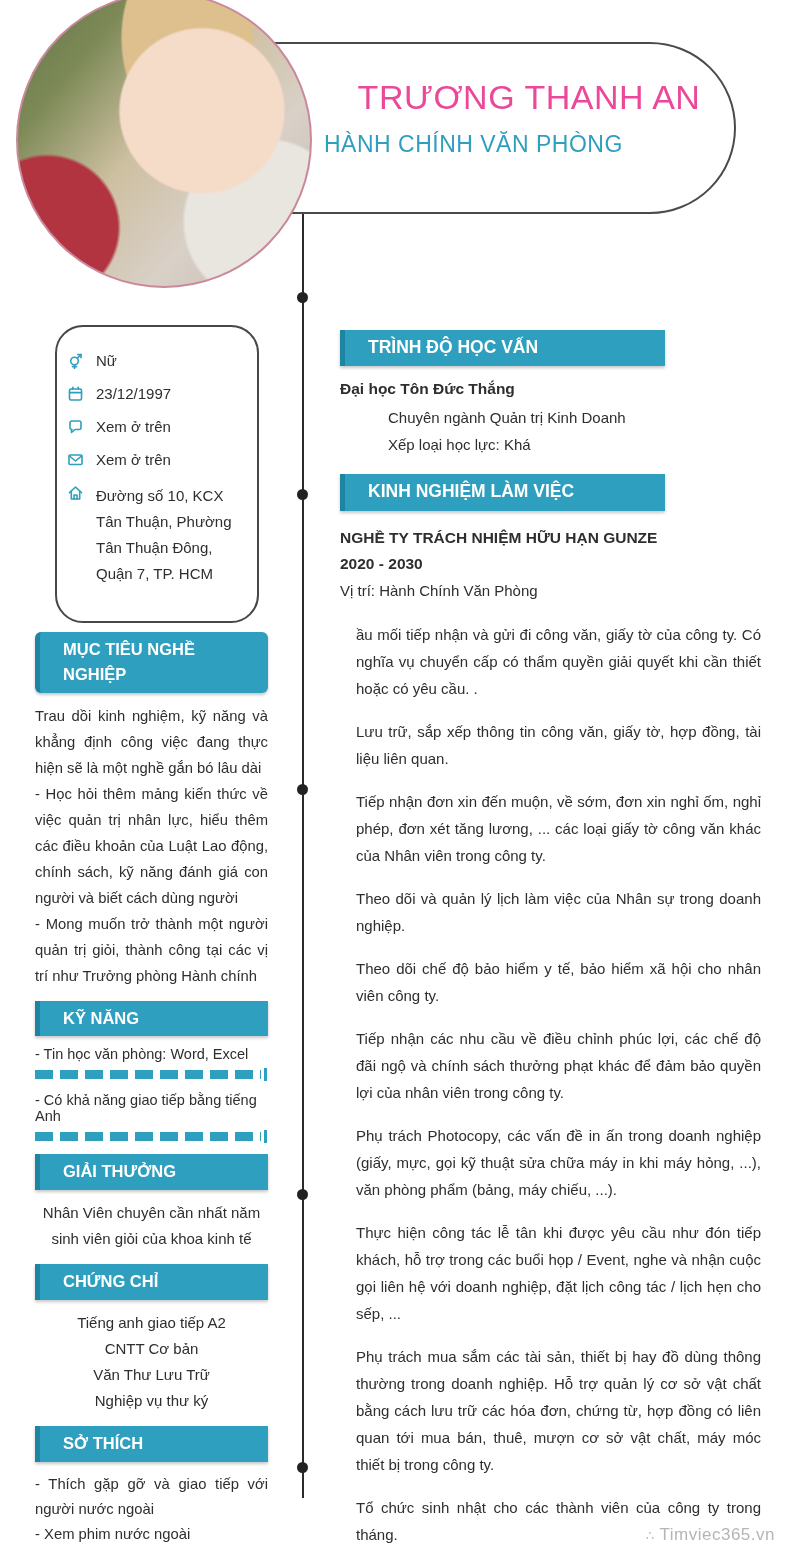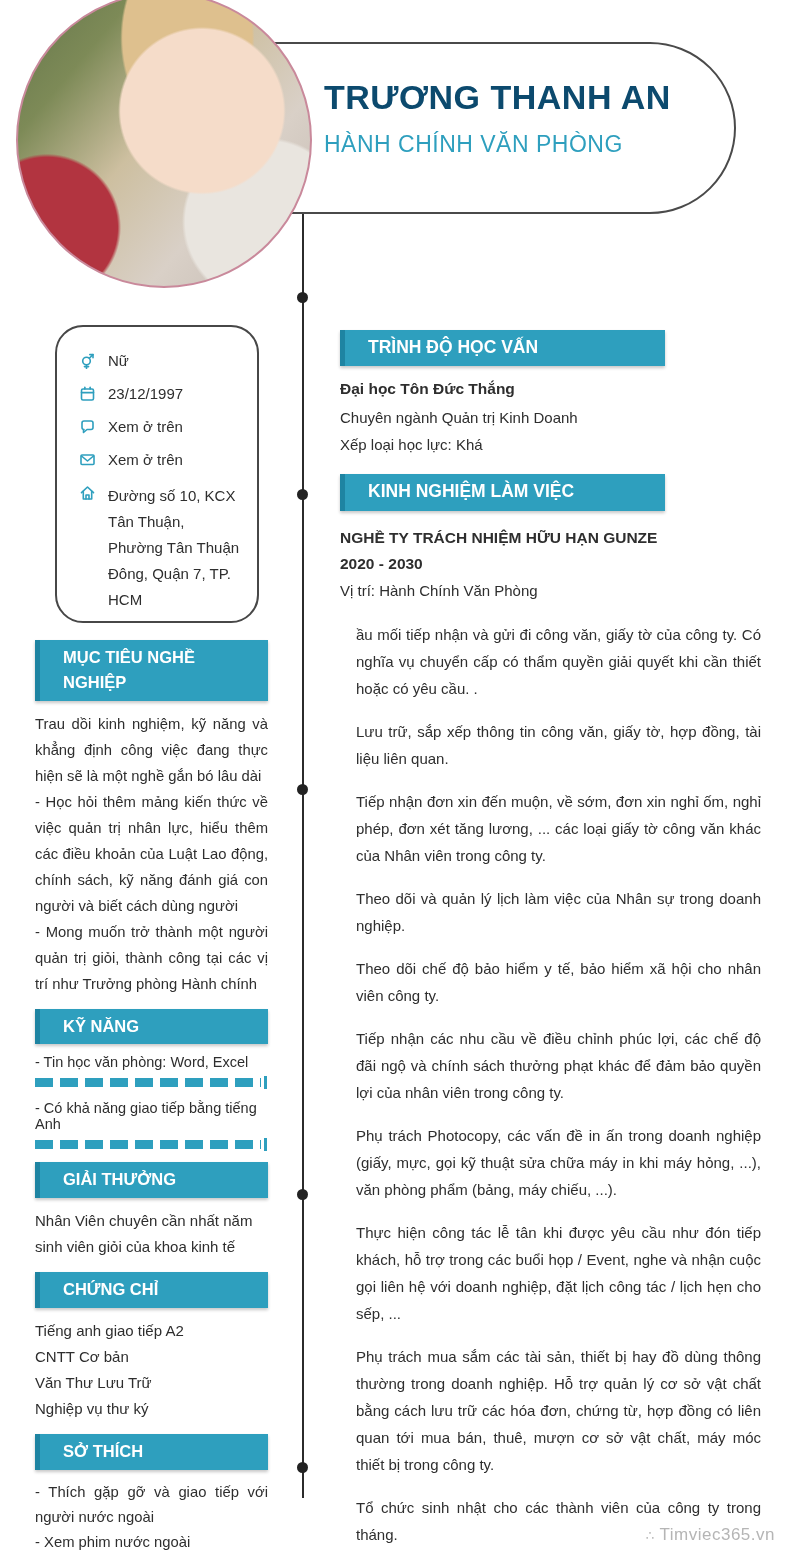--- a/index.html
+++ b/index.html
@@ -17,59 +17,59 @@
       radial-gradient(ellipse at 58% 15%, #dec08e 0 27%, rgba(222,192,142,0) 28%),
       radial-gradient(circle at 10% 80%, #b23440 0 20%, rgba(178,52,64,0) 21%),
       radial-gradient(circle at 85% 78%, #e9e5df 0 24%, rgba(233,229,223,0) 25%),
       linear-gradient(130deg, #64754a 0%, #7d8a57 22%, #cdbfa0 46%, #d9d0c7 70%, #c2b8b0 100%);
   }
   .name-capsule {
     position:absolute; left:140px; top:42px; width:596px; height:172px;
     border:2px solid #4a4a4a; border-radius:0 88px 88px 0;
     z-index:1; box-sizing:border-box; padding:34px 0 0 182px; background:#fff;
   }
-  .name { font-size:34px; font-weight:bold; color:#0c4a6e; letter-spacing:.5px; }
+  .name { font-size:34px; font-weight:normal; color:#ec4899; letter-spacing:.5px;text-align:center; }
   .job-title { margin-top:14px; font-size:23px; color:#2E9FBE; letter-spacing:.5px; }
   
   .tl-line { position:absolute; left:302px; top:214px; width:2px; height:1284px; background:#2b2b2b; z-index:0; }
   .tl-dot { position:absolute; left:297px; width:11px; height:11px; border-radius:50%; background:#222; z-index:2; }
   
   .contact-box {
     position:absolute; left:55px; top:325px; width:204px; height:298px;
     border:2px solid #474747; border-radius:28px; box-sizing:border-box;
-    padding:24px 14px 0 22px; overflow:visible; z-index:2; background:transparent;
+    padding:24px 14px 0 10px; overflow:visible; z-index:2; background:transparent;
   }
   .c-row { display:flex; gap:11px; margin-bottom:13px; font-size:15px; line-height:20px; color:#2e2e2e; }
   .c-row .ic { flex:0 0 18px; width:18px; height:18px; margin-top:1px; }
   .c-row .ic svg { width:17px; height:17px; stroke:#2E9FBE; fill:none; stroke-width:1.6; stroke-linecap:round; stroke-linejoin:round; }
   .c-addr { line-height:26px; }
   
   .sec-h {
     background:#2E9FBE; border-left:5px solid #1E84A2; color:#fff; font-weight:bold;
     padding:5px 23px 6px; box-shadow:0 2px 3px rgba(0,0,0,.22); box-sizing:border-box;
   }
   
   .left-col { position:absolute; left:35px; top:628px; width:233px; z-index:2; }
   .left-col .sec-h { font-size:16.5px; line-height:1.5; margin:12px 0 10px; }
-  .left-col .sec-h:first-child { margin-top:12px; }
+  .left-col .sec-h:first-child { margin-top:4px;border-radius:6px; }
   .obj-p { font-size:14.8px; line-height:26px; text-align:justify; margin:0; }
   .skill-label { font-size:14.5px; margin:2px 0 8px; }
   .skill-bar {
     position:relative; height:9px; width:226px; margin:0 0 13px;
     background:repeating-linear-gradient(90deg,#2E9FBE 0 18px, #ffffff 18px 25px);
   }
   .skill-bar::after { content:""; position:absolute; right:-6px; top:-2px; width:3px; height:13px; background:#2E9FBE; }
-  .plain-line { font-size:15px; line-height:26px; }
+  .plain-line { font-size:15px; line-height:26px;text-align:center; }
   .hobby-line { font-size:14.8px; line-height:25px; text-align:justify; }
   
   .right-col { position:absolute; left:340px; top:330px; width:437px; z-index:2; }
   .right-col .sec-h { font-size:17.5px; line-height:1.45; width:325px; margin:16px 0 14px; }
   .right-col .sec-h:first-child { margin-top:0; }
   .edu-school { font-weight:bold; font-size:15.5px; margin:4px 0 6px; }
-  .edu-line { font-size:15px; line-height:27px; }
+  .edu-line { font-size:15px; line-height:27px;margin-left:48px; }
   .xp-title { font-weight:bold; font-size:15.5px; line-height:26px; }
   .xp-pos { font-size:15px; line-height:28px; }
   .duty { font-size:15px; line-height:27px; text-align:justify; margin:16px; }
   
   .watermark { position:absolute; right:25px; bottom:5px; color:#b5b5b5; font-size:17px; letter-spacing:.5px; }
   .watermark .wm-ic { font-size:13px; margin-right:5px; }
 </style>
 </head>
 <body>
 

